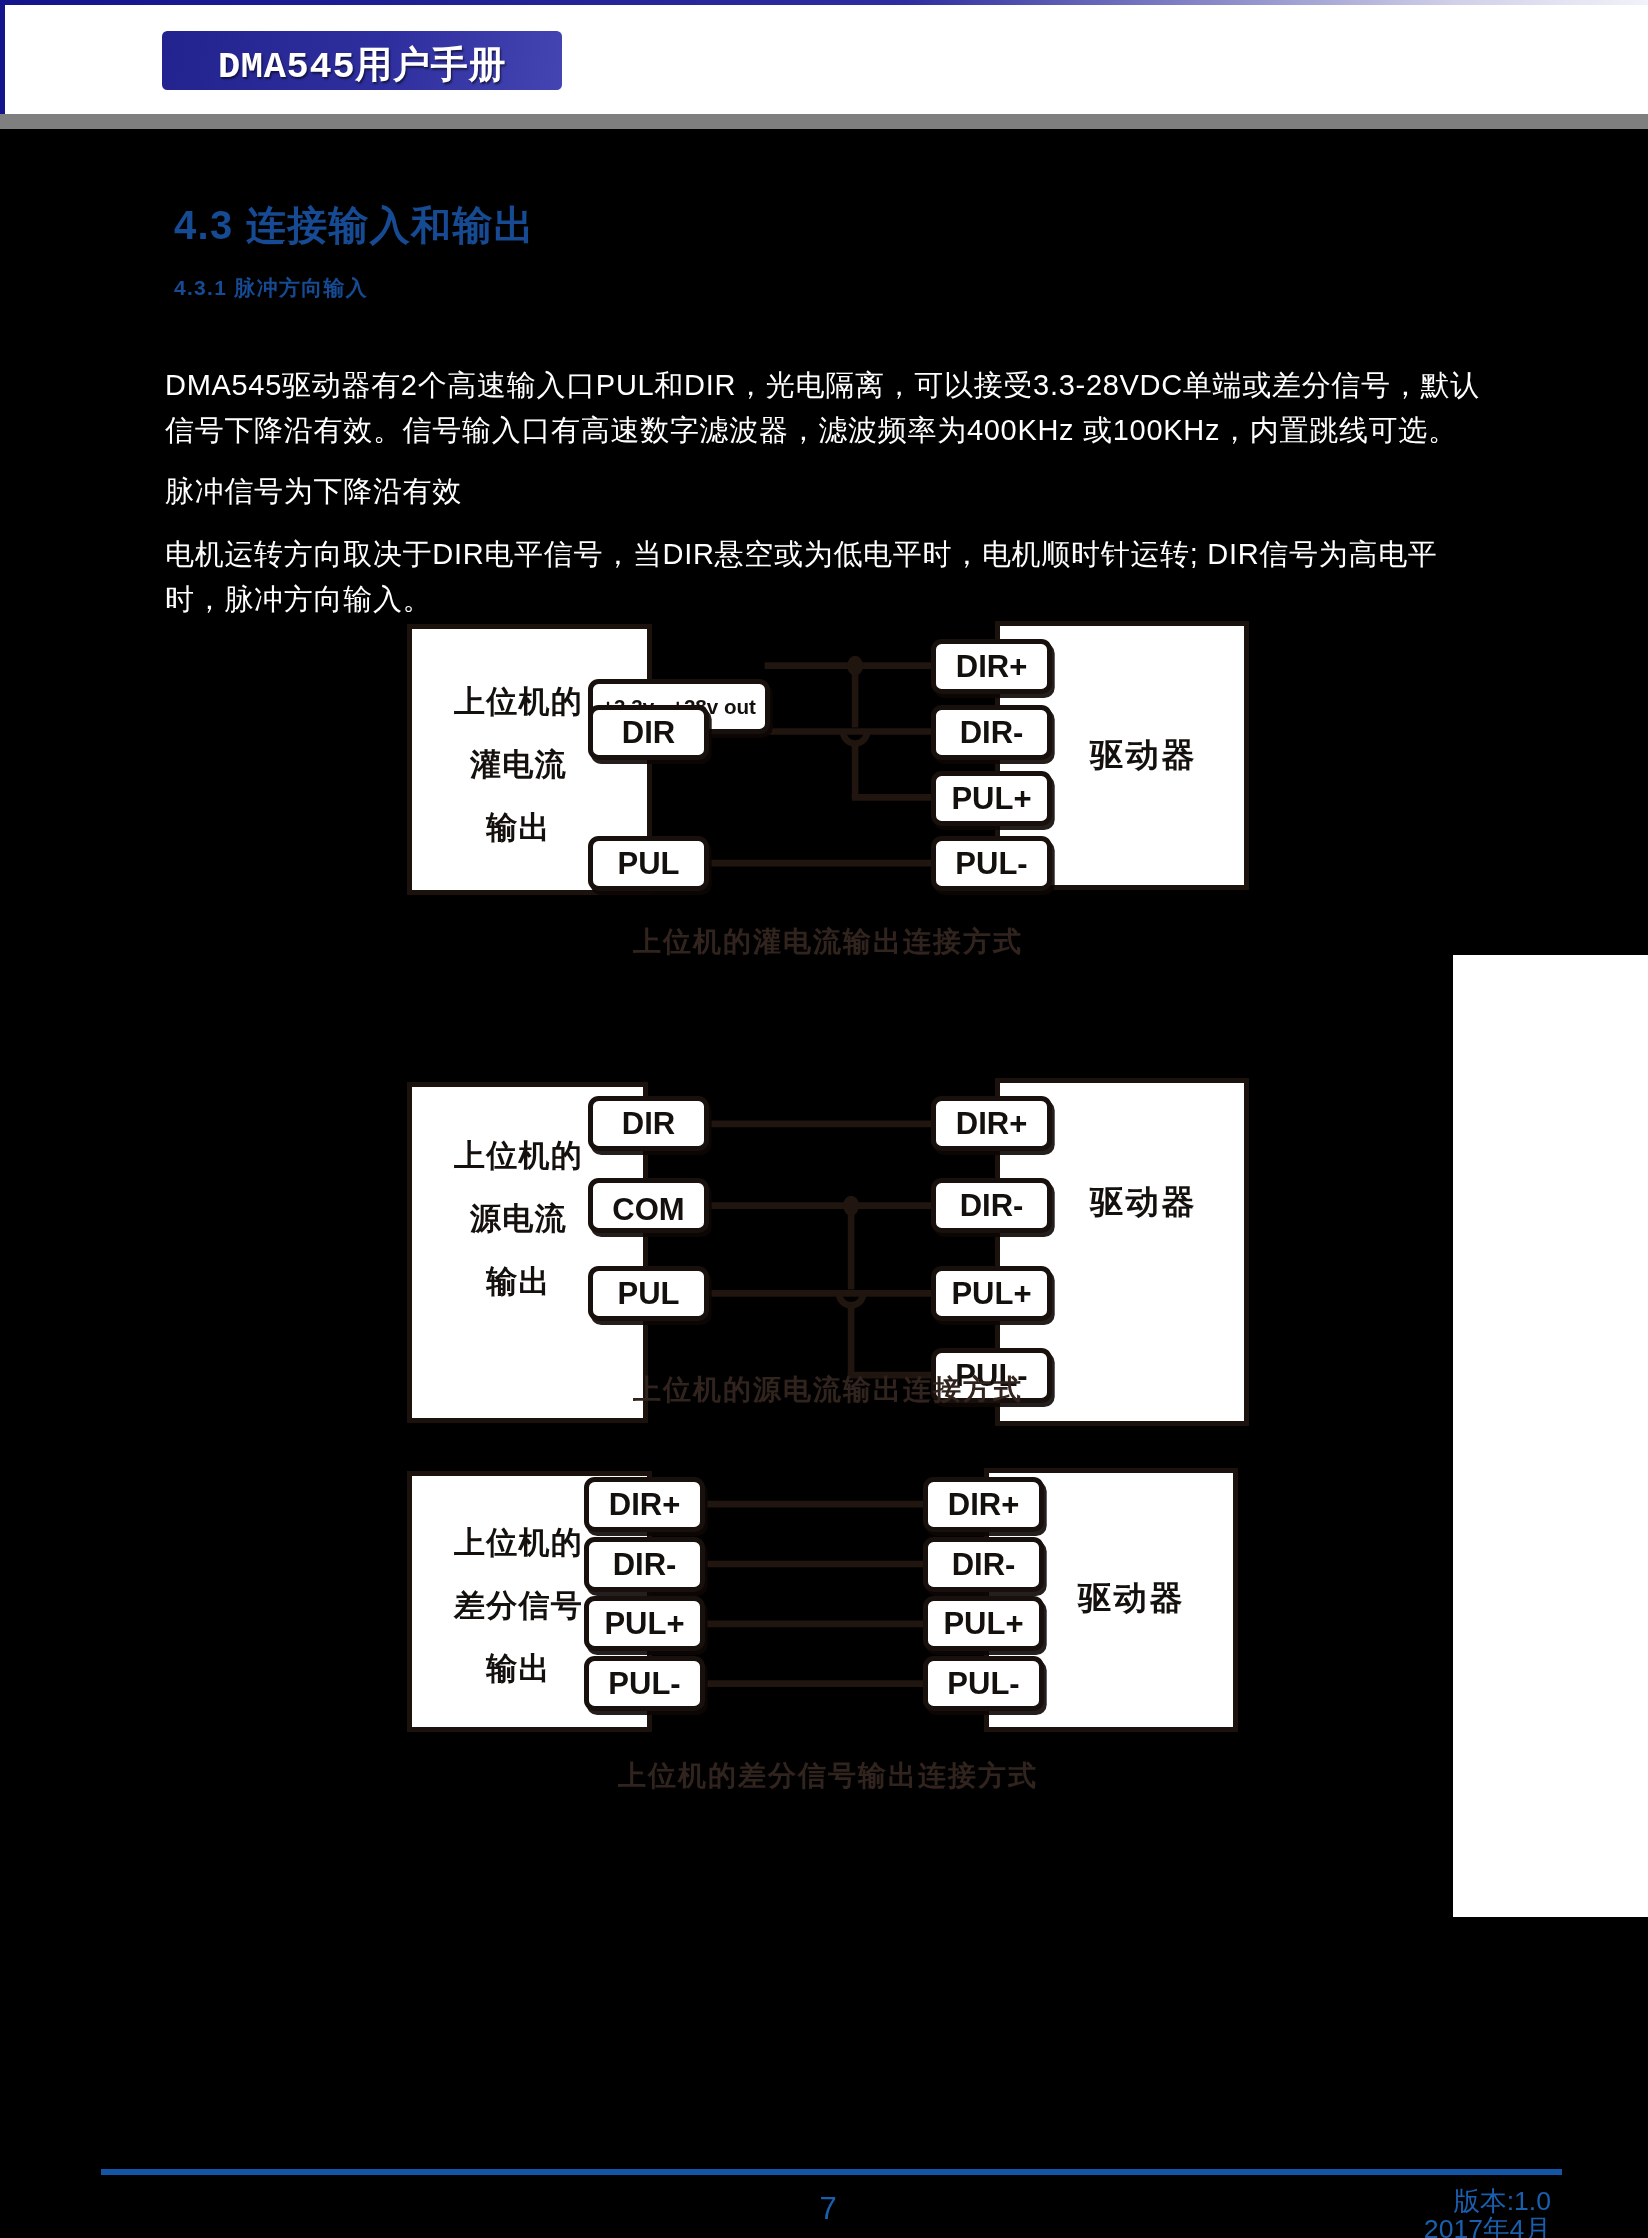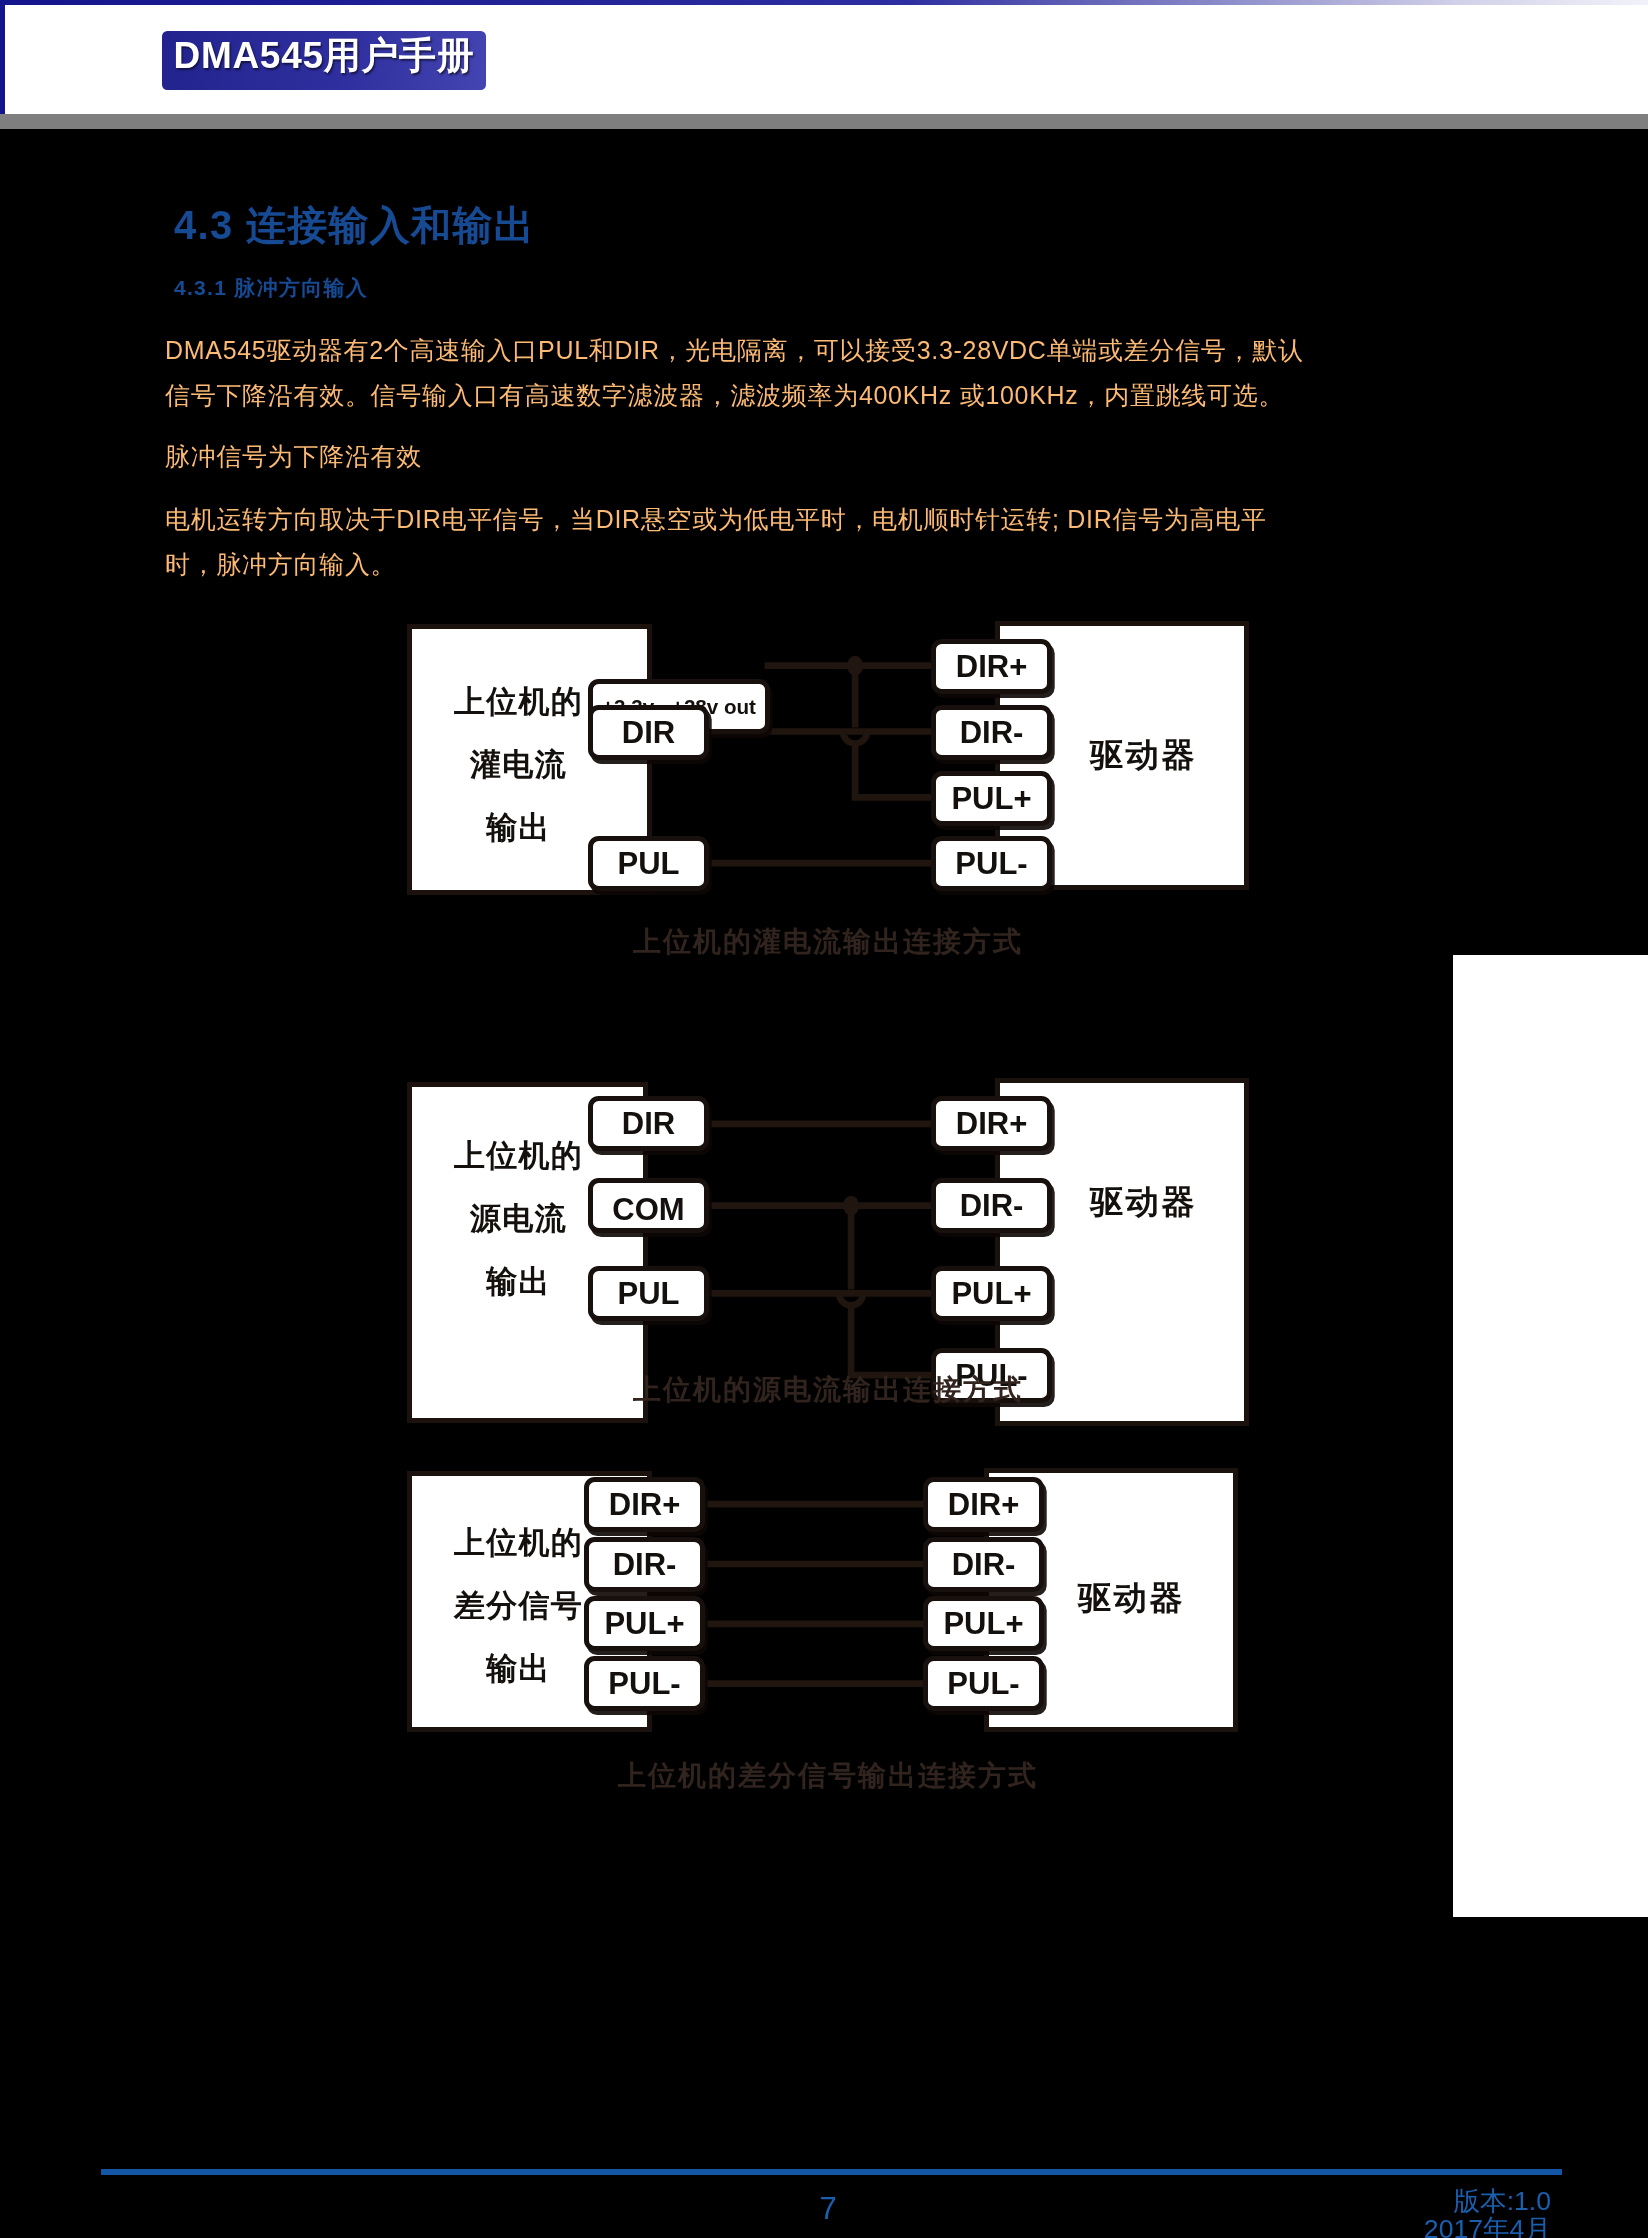--- a/index.html
+++ b/index.html
@@ -6,29 +6,29 @@
   .page{
     position:relative;width:1649px;height:2239px;background:#000;overflow:hidden;
     font-family:"Liberation Sans","DejaVu Sans",sans-serif;
   }
   
   .top-border{position:absolute;left:0;top:0;width:1649px;height:4.7px;
     background:linear-gradient(90deg,#14148c 0%,#2e2ea0 55%,#cfcfe8 88%,#f2f2fa 100%);}
   .left-border{position:absolute;left:0;top:0;width:4.7px;height:114px;background:#14148c;}
   .header-band{position:absolute;left:4.7px;top:4.7px;width:1644px;height:109px;background:#ffffff;}
   .gray-strip{position:absolute;left:0;top:114px;width:1649px;height:14.6px;background:#7f7f7f;}
-  .title-badge{position:absolute;left:162px;top:31px;width:324px;height:59px;
+  .title-badge{position:absolute;left:162px;top:31px;width:400px;height:59px;
     background:linear-gradient(100deg,#23238f 0%,#2e2e9e 55%,#4444b2 100%);
-    border-radius:5.3px;display:flex;align-items:flex-start;justify-content:center;}
+    border-radius:5.3px;display:flex;align-items:flex-end;justify-content:center;font-family:Liberation Mono, monospace;}
   .title-badge span{color:#fff;font-size:37px;font-weight:bold;letter-spacing:0.7px;
     text-shadow:1.3px 2px 2px rgba(0,0,0,.55);}
   
   .h1{position:absolute;left:174px;top:198px;font-size:40px;font-weight:bold;color:#164a93;letter-spacing:1.3px;}
   .h2{position:absolute;left:174px;top:274px;font-size:21px;font-weight:bold;color:#164a93;letter-spacing:1.3px;}
-  .para{position:absolute;left:165px;width:1436px;font-size:25px;line-height:45px;color:#fdba74;letter-spacing:0.7px;}
+  .para{position:absolute;left:165px;width:1436px;font-size:29px;line-height:45px;color:#ffffff;letter-spacing:0.7px;margin-top:35px;}
   .p1{top:328px;}
   .p2{top:434px;}
   .p3{top:497px;}
   
   .wire-layer{position:absolute;left:0;top:0;width:1649px;height:2239px;}
   .bigbox{position:absolute;background:#fff;border:5.3px solid #1c120d;box-sizing:border-box;}
   .host-label{position:absolute;display:flex;flex-direction:column;align-items:center;
     color:#14100d;font-size:31px;line-height:51px;font-weight:bold;letter-spacing:1.3px;width:213px;text-align:center;gap:12px;}
   .driver-label{position:absolute;color:#14100d;font-size:33px;font-weight:bold;letter-spacing:2.7px;}
   .pin{position:absolute;background:#fff;border:5.3px solid #17100c;border-radius:10.6px;

